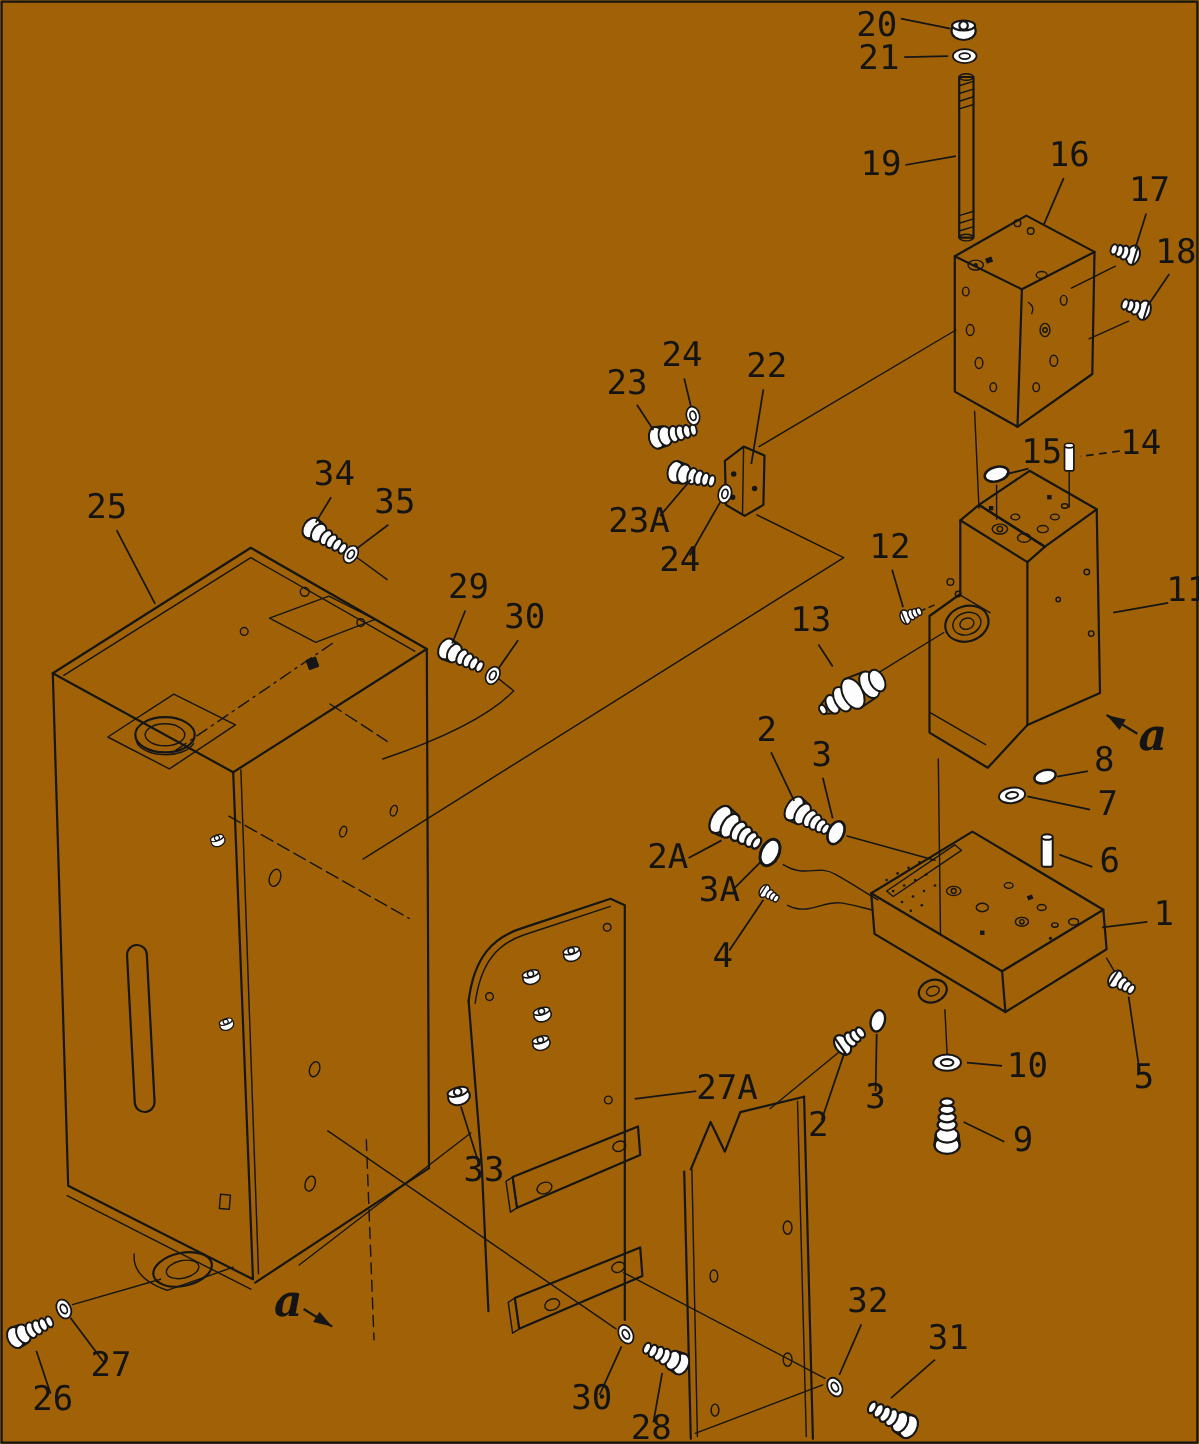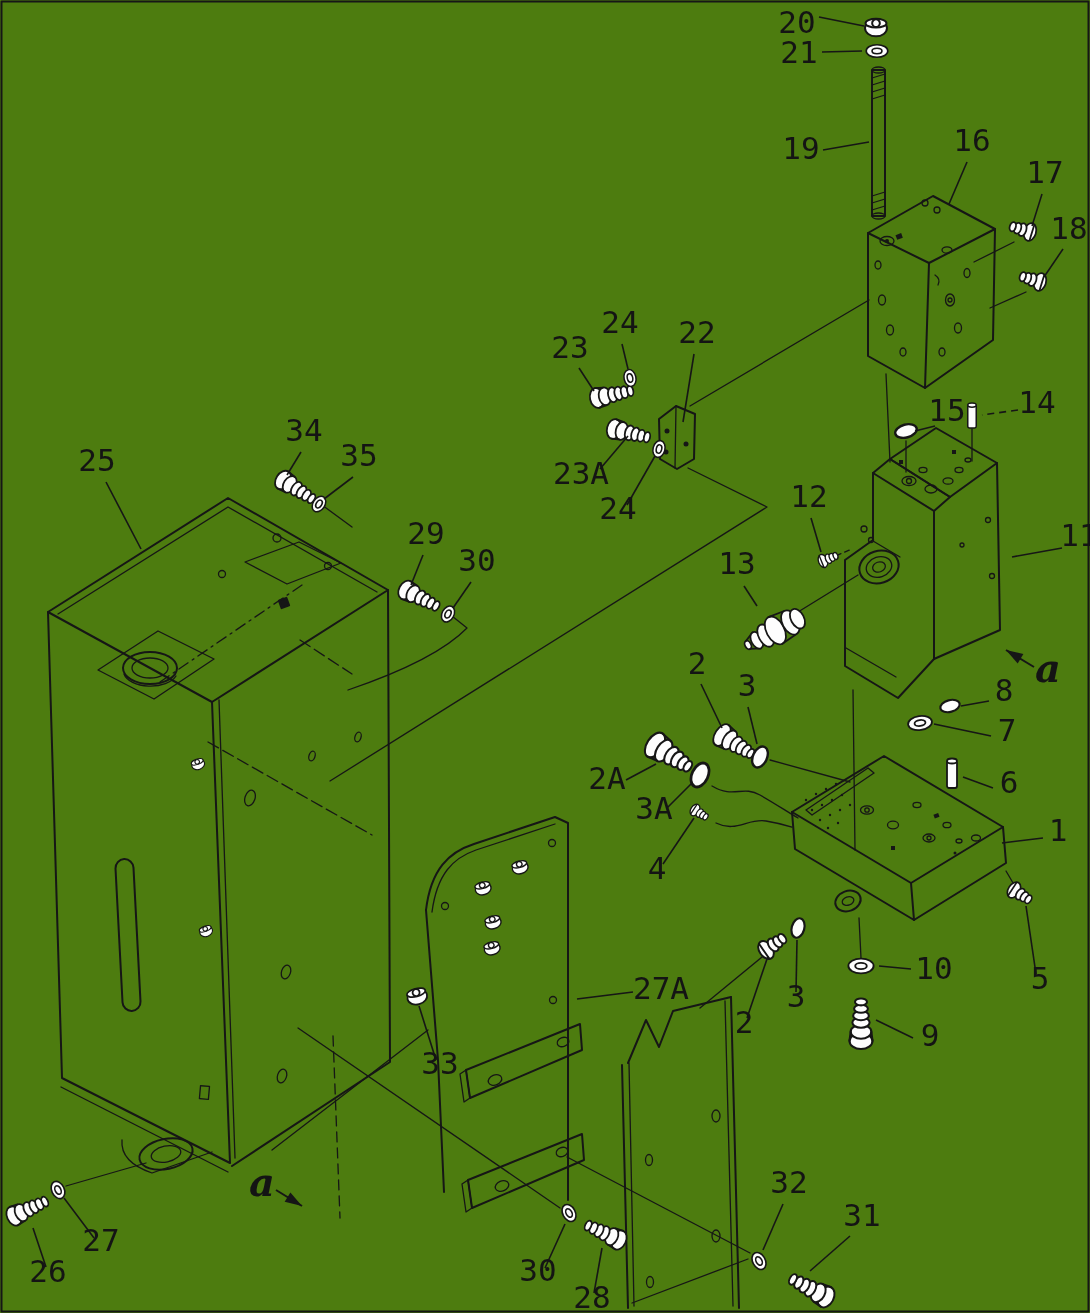--- a/index.html
+++ b/index.html
@@ -1,16 +1,16 @@
 <!DOCTYPE html>
 <html><head>
 <meta charset="utf-8">
 <style>
   html,body{margin:0;padding:0;background:#ffffff;}
-  #stage{position:relative;width:1090px;height:1313px;background:#4d7c0f;}
+  #stage{position:relative;width:1090px;height:1313px;background:#a16207;}
   svg{display:block;}
   .ink{stroke:#161616;fill:none;stroke-width:2;stroke-linejoin:round;stroke-linecap:round;}
   .thin{stroke-width:1.3;}
   .callout-text{font-family:"DejaVu Sans Mono","Liberation Mono",monospace;font-size:31px;fill:#141414;}
   .marker-text{font-family:"DejaVu Serif","Liberation Serif",serif;font-style:italic;font-weight:bold;font-size:40px;fill:#141414;}
 </style>
 </head>
 <body>
 
 <div id="stage">

